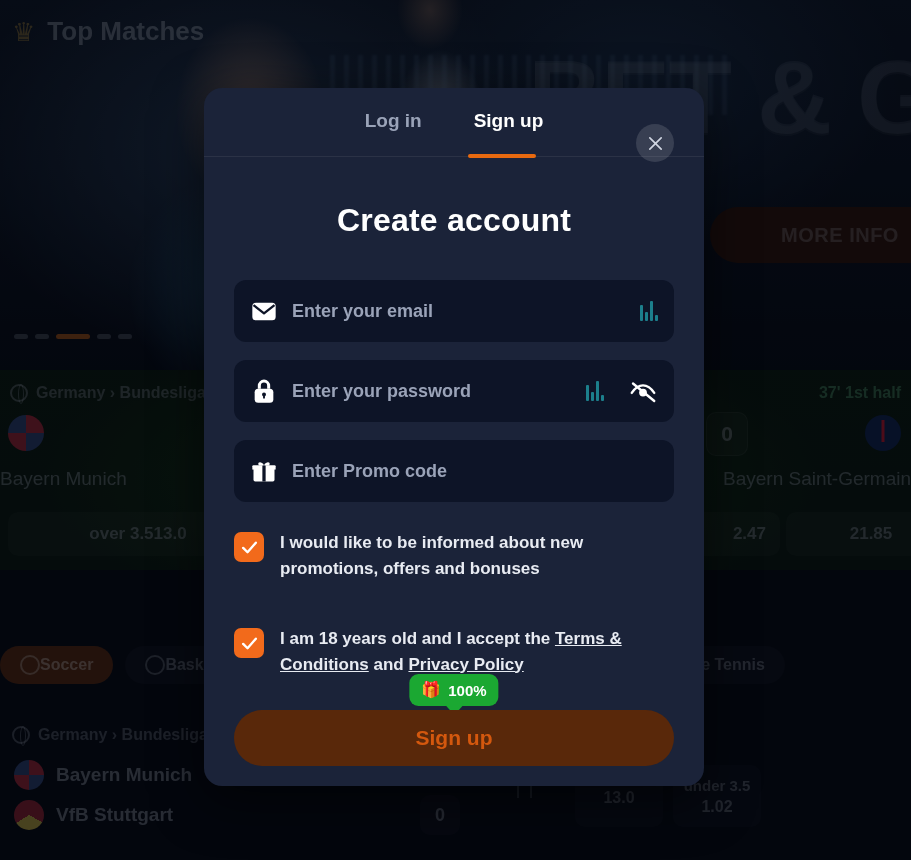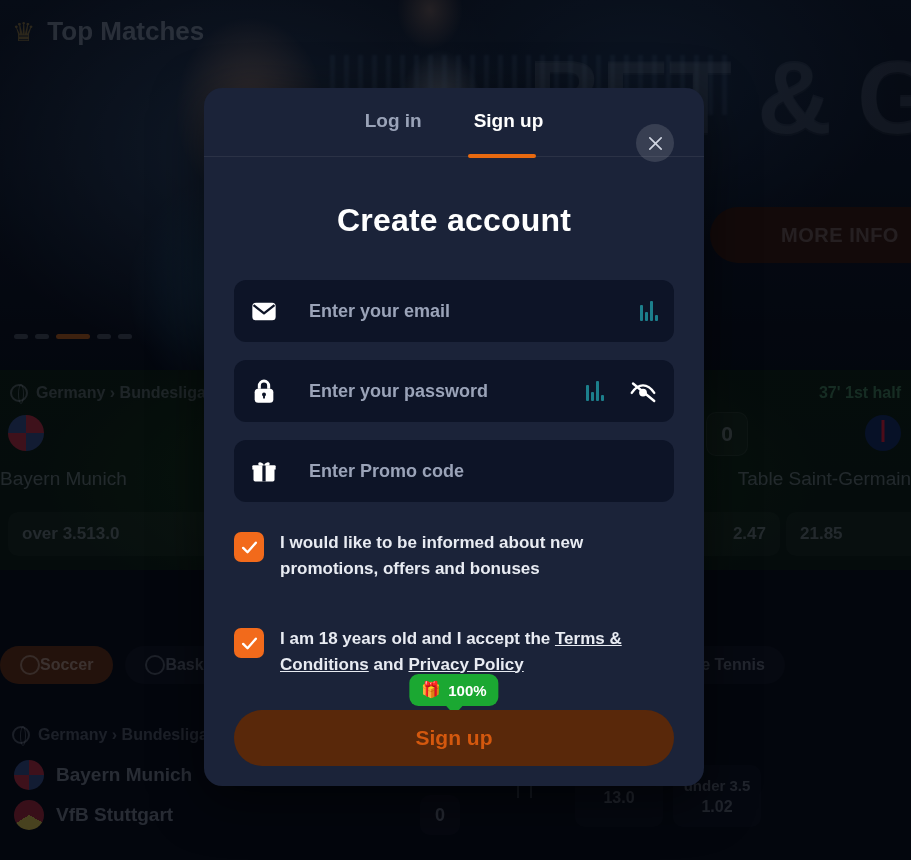--- a/index.html
+++ b/index.html
@@ -80,21 +80,21 @@
     width: 42px; height: 44px; border-radius: 10px;
     background: rgba(255,255,255,0.035); border: 1px solid rgba(255,255,255,0.06);
     display: flex; align-items: center; justify-content: center;
     color: rgba(200,206,214,0.42); font-size: 21px; font-weight: 700;
   }
   .team-name { color: rgba(185,193,205,0.44); font-size: 19px; font-weight: 500; white-space: nowrap; }
   .live-time { color: rgba(90,175,120,0.55); font-size: 16px; font-weight: 700; white-space: nowrap; }
 
   .odd-chip {
     height: 44px; border-radius: 10px; background: rgba(255,255,255,0.035);
-    display: flex; align-items: center; justify-content: flex-start;
+    display: flex; align-items: center; justify-content: center;
     padding: 0 14px; color: rgba(185,193,205,0.42); font-size: 17px; font-weight: 600;
   }
 
   
   .top-sec { position: absolute; left: 0; top: 578px; width: 911px; height: 282px; background: #04060d; }
   .top-head { position: absolute; left: 12px; top: 16px; display: flex; align-items: center; gap: 12px; }
   .crown { font-size: 26px; color: rgba(190,150,60,0.55); line-height: 1; }
   .top-title { color: rgba(195,202,214,0.48); font-size: 26px; font-weight: 700; }
   .sport-tabs { position: absolute; left: 0px; top: 646px; display: flex; gap: 12px; align-items: center; }
   .sport-tab {
@@ -147,21 +147,21 @@
     color: #ffffff; font-size: 32px; font-weight: 800; letter-spacing: 0.2px;
   }
 
   .field {
     position: absolute; left: 30px; width: 440px; height: 62px;
     background: #0d1427; border-radius: 12px; display: flex; align-items: center; padding: 0 16px; gap: 14px;
   }
   .field.email { top: 192px; }
   .field.pass  { top: 272px; }
   .field.promo { top: 352px; }
-  .field .ph { color: #9aa3b8; font-size: 18px; font-weight: 600; flex: 1; margin-left: 17px; }
+  .field .ph { color: #9aa3b8; font-size: 18px; font-weight: 600; flex: 1; }
   .f-ic { width: 28px; height: 28px; flex: none; color: #fff; }
   .meter { display: flex; align-items: flex-end; gap: 2px; height: 20px; flex: none; }
   .meter i { display: block; width: 3px; background: #1c7f8c; border-radius: 1px; }
   .meter i:nth-child(1){height:16px;} .meter i:nth-child(2){height:9px;} .meter i:nth-child(3){height:20px;} .meter i:nth-child(4){height:6px;}
   .eye { width: 30px; height: 30px; flex: none; color: #fff; margin-left: 10px; }
 
   .check-row { position: absolute; left: 30px; width: 446px; display: flex; gap: 16px; align-items: flex-start; }
   .check-row.r1 { top: 442px; }
   .check-row.r2 { top: 518px; margin-top: 20px; }
   .cbox {
@@ -218,21 +218,21 @@
         <span class="league-txt">Germany › Bundesliga</span>
       </div>
       <div style="position:absolute;right:10px;top:14px;" class="live-time">37' 1st half</div>
 
       <div style="position:absolute;left:8px;top:45px;" class="team-badge badge-bayern"></div>
       <div style="position:absolute;left:338px;top:42px;" class="score-box">3</div>
       <div style="position:absolute;left:706px;top:42px;" class="score-box">0</div>
       <div style="position:absolute;right:10px;top:45px;" class="team-badge badge-psg"></div>
 
       <div style="position:absolute;left:0px;top:98px;" class="team-name">Bayern Munich</div>
-      <div style="position:absolute;right:0px;top:98px;" class="team-name">Table Saint-Germain</div>
+      <div style="position:absolute;right:0px;top:98px;" class="team-name">Bayern Saint-Germain</div>
 
       <div class="odd-chip" style="position:absolute;left:8px;top:142px;width:260px;">
         <span>over 3.5</span>
         <span>13.0</span>
       </div>
       <div class="odd-chip" style="position:absolute;left:610px;top:142px;width:170px;justify-content:flex-end;">
         <span>2.47</span>
       </div>
       <div class="odd-chip" style="position:absolute;left:786px;top:142px;width:170px;">
         <span>2</span>

